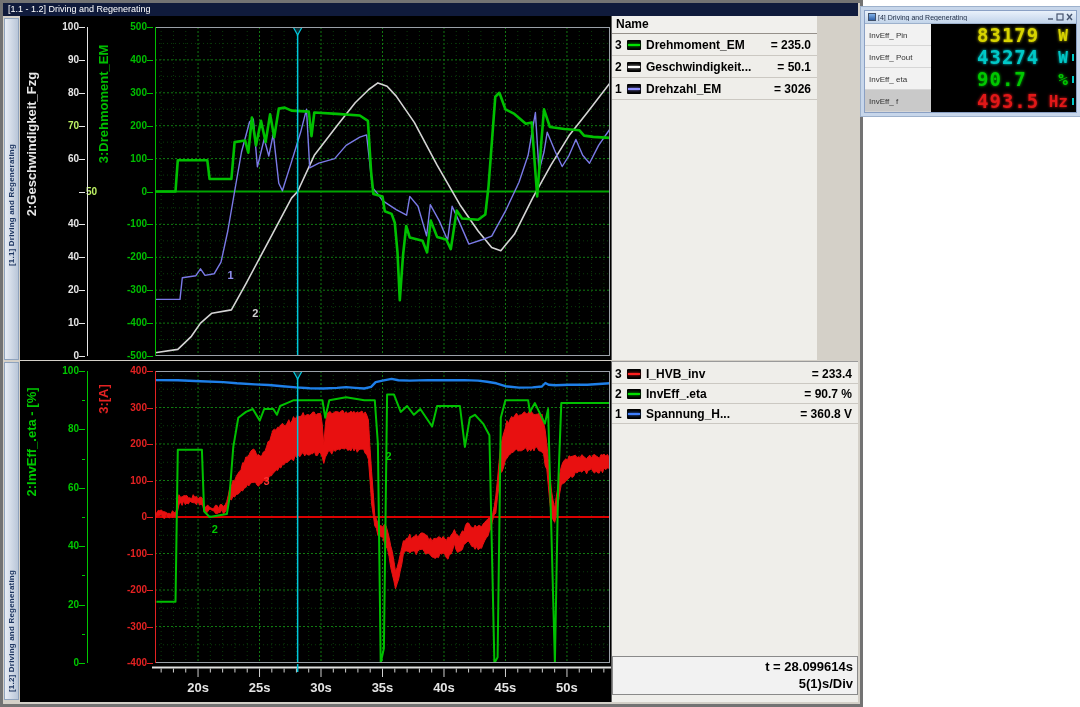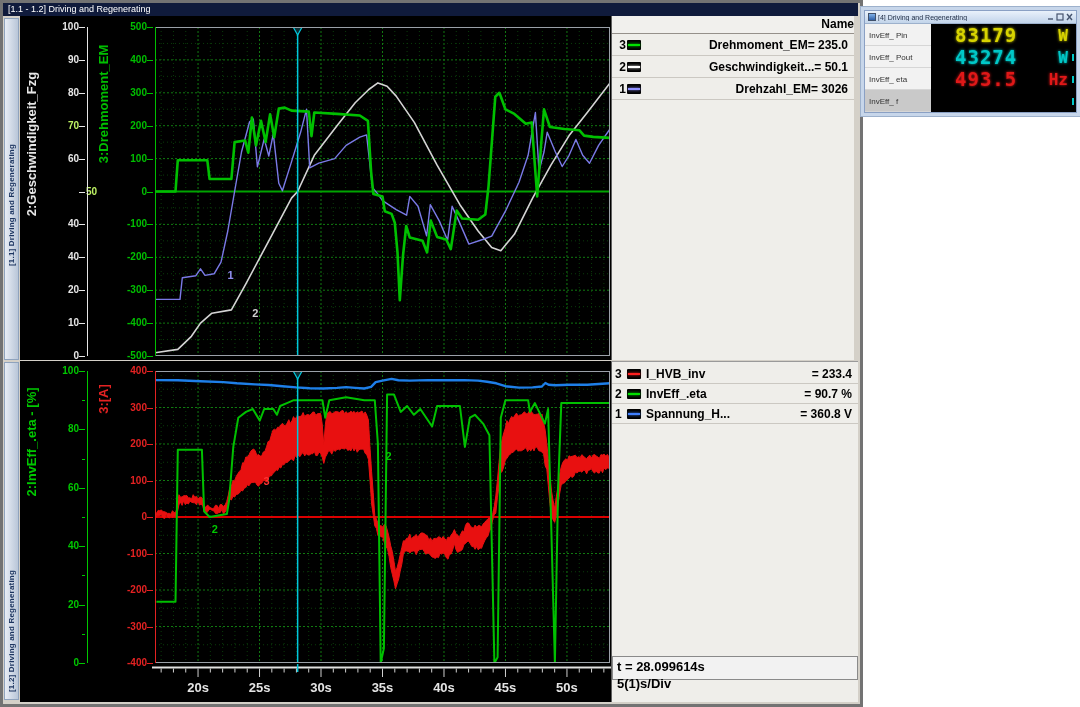--- a/index.html
+++ b/index.html
@@ -46,21 +46,21 @@
         padding:0 3px;font-size:7px;color:#223048;white-space:nowrap;overflow:hidden;}
   .mico{width:6px;height:6px;background:linear-gradient(#7fb0e8,#2d5fa8);border:1px solid #40506a;
         flex:none;margin-right:2px;}
   .mtitletext{flex:1;overflow:hidden;}
   .mbtns{display:flex;gap:2px;align-items:center;}
   .mbody{display:flex;height:88px;border-top:1px solid #9db1cc;}
   .mlabels{width:66px;background:#f2f2f2;flex:none;display:flex;flex-direction:column;}
   .mlabel{height:22px;box-sizing:border-box;border-bottom:1px solid #d6d6d6;font-size:8px;
         color:#333;padding:7px 0 0 4px;}
   .mdisplay{flex:1;background:#000;position:relative;display:flex;flex-direction:column;}
-  .mrow{height:22px;display:flex;align-items:center;padding:0 8px 0 24px;}
+  .mrow{height:22px;display:flex;align-items:center;padding:0 8px 0 24px;margin-left:22px;}
   .mval{font-family:"DejaVu Sans Mono", monospace;font-size:19px;font-weight:700;
         letter-spacing:1px;line-height:22px;}
   .munit{font-family:"DejaVu Sans Mono", monospace;font-size:16px;font-weight:700;
         margin-left:auto;}
   .ctick{position:absolute;right:2px;width:2px;height:7px;}
 </style>
 </head>
 <body>
 
 <div class="page">
@@ -343,21 +343,21 @@
           <text x="107.52702702702703" y="28" fill="#e4e4e4" text-anchor="middle" font-size="13" font-weight="700" font-family="&quot;Liberation Sans&quot;, sans-serif">25s</text>
           <text x="169.01351351351352" y="28" fill="#e4e4e4" text-anchor="middle" font-size="13" font-weight="700" font-family="&quot;Liberation Sans&quot;, sans-serif">30s</text>
           <text x="230.5" y="28" fill="#e4e4e4" text-anchor="middle" font-size="13" font-weight="700" font-family="&quot;Liberation Sans&quot;, sans-serif">35s</text>
           <text x="291.98648648648646" y="28" fill="#e4e4e4" text-anchor="middle" font-size="13" font-weight="700" font-family="&quot;Liberation Sans&quot;, sans-serif">40s</text>
           <text x="353.47297297297297" y="28" fill="#e4e4e4" text-anchor="middle" font-size="13" font-weight="700" font-family="&quot;Liberation Sans&quot;, sans-serif">45s</text>
           <text x="414.9594594594594" y="28" fill="#e4e4e4" text-anchor="middle" font-size="13" font-weight="700" font-family="&quot;Liberation Sans&quot;, sans-serif">50s</text>
           <line x1="145.6439018918919" y1="0" x2="145.6439018918919" y2="8" stroke="#00c8dc" stroke-width="1.5"></line>
         </svg>
       </div>
 
-    <div class="legendpanel" style="left:608px;top:13px;width:243px;height:344px;text-align:right;">
+    <div class="legendpanel" style="left:608px;top:13px;width:206px;height:344px;">
       <div class="lheader">Name</div>
       <div id="lrows0">
           <div class="lrow" style="height: 21px;">
             <div class="num">3</div>
             <div class="lmark">
               <div class="ln" style="background: rgb(0, 224, 0); box-shadow: rgb(0, 224, 0) 0px 0px 3px;"></div>
             </div>
             <div class="lname">Drehmoment_EM</div>
             <div class="lval">= 235.0</div>
           </div>
@@ -400,21 +400,21 @@
           </div>
           <div class="lrow" style="height: 19px;">
             <div class="num">1</div>
             <div class="lmark">
               <div class="ln" style="background: rgb(64, 128, 255); box-shadow: rgb(64, 128, 255) 0px 0px 3px;"></div>
             </div>
             <div class="lname">Spannung_H...</div>
             <div class="lval">= 360.8 V</div>
           </div>
         </div>
-      <div class="infobox" style="top:294px;height:24px;">
+      <div class="infobox" style="top:294px;height:39px;text-align:right;">
         <div>t = 28.099614s</div>
         <div>5(1)s/Div</div>
       </div>
     </div>
   </div>
 
   <div class="meter-window" style="left:864px;top:10px;width:211px;height:101px;">
     <div class="mtitle">
       <span class="mico"></span>
       <span class="mtitletext">[4] Driving and Regenerating</span>
@@ -436,20 +436,24 @@
       <div class="mdisplay" id="mdisplay">
           <div class="mrow">
             <div class="mval" style="color: rgb(216, 212, 0); text-shadow: rgb(216, 212, 0) 0px 0px 3px;">83179</div>
             <div class="munit" style="color: rgb(216, 212, 0); text-shadow: rgb(216, 212, 0) 0px 0px 3px;">W</div>
           </div>
           <div class="mrow">
             <div class="mval" style="color: rgb(0, 200, 200); text-shadow: rgb(0, 200, 200) 0px 0px 3px;">43274</div>
             <div class="munit" style="color: rgb(0, 200, 200); text-shadow: rgb(0, 200, 200) 0px 0px 3px;">W</div>
           </div>
           <div class="mrow">
+            <div class="mval" style="color: rgb(0, 200, 0); text-shadow: rgb(0, 200, 0) 0px 0px 3px;">90.7</div>
+            <div class="munit" style="color: rgb(0, 200, 0); text-shadow: rgb(0, 200, 0) 0px 0px 3px;">%</div>
+          </div>
+          <div class="mrow">
             <div class="mval" style="color: rgb(224, 24, 24); text-shadow: rgb(224, 24, 24) 0px 0px 3px;">493.5</div>
             <div class="munit" style="color: rgb(224, 24, 24); text-shadow: rgb(224, 24, 24) 0px 0px 3px;">Hz</div>
           </div>
           <div class="ctick" style="top: 30px; background: rgb(0, 200, 200);"></div>
           <div class="ctick" style="top: 52px; background: rgb(0, 200, 200);"></div>
           <div class="ctick" style="top: 74px; background: rgb(0, 200, 200);"></div>
         </div>
     </div>
   </div>
 

